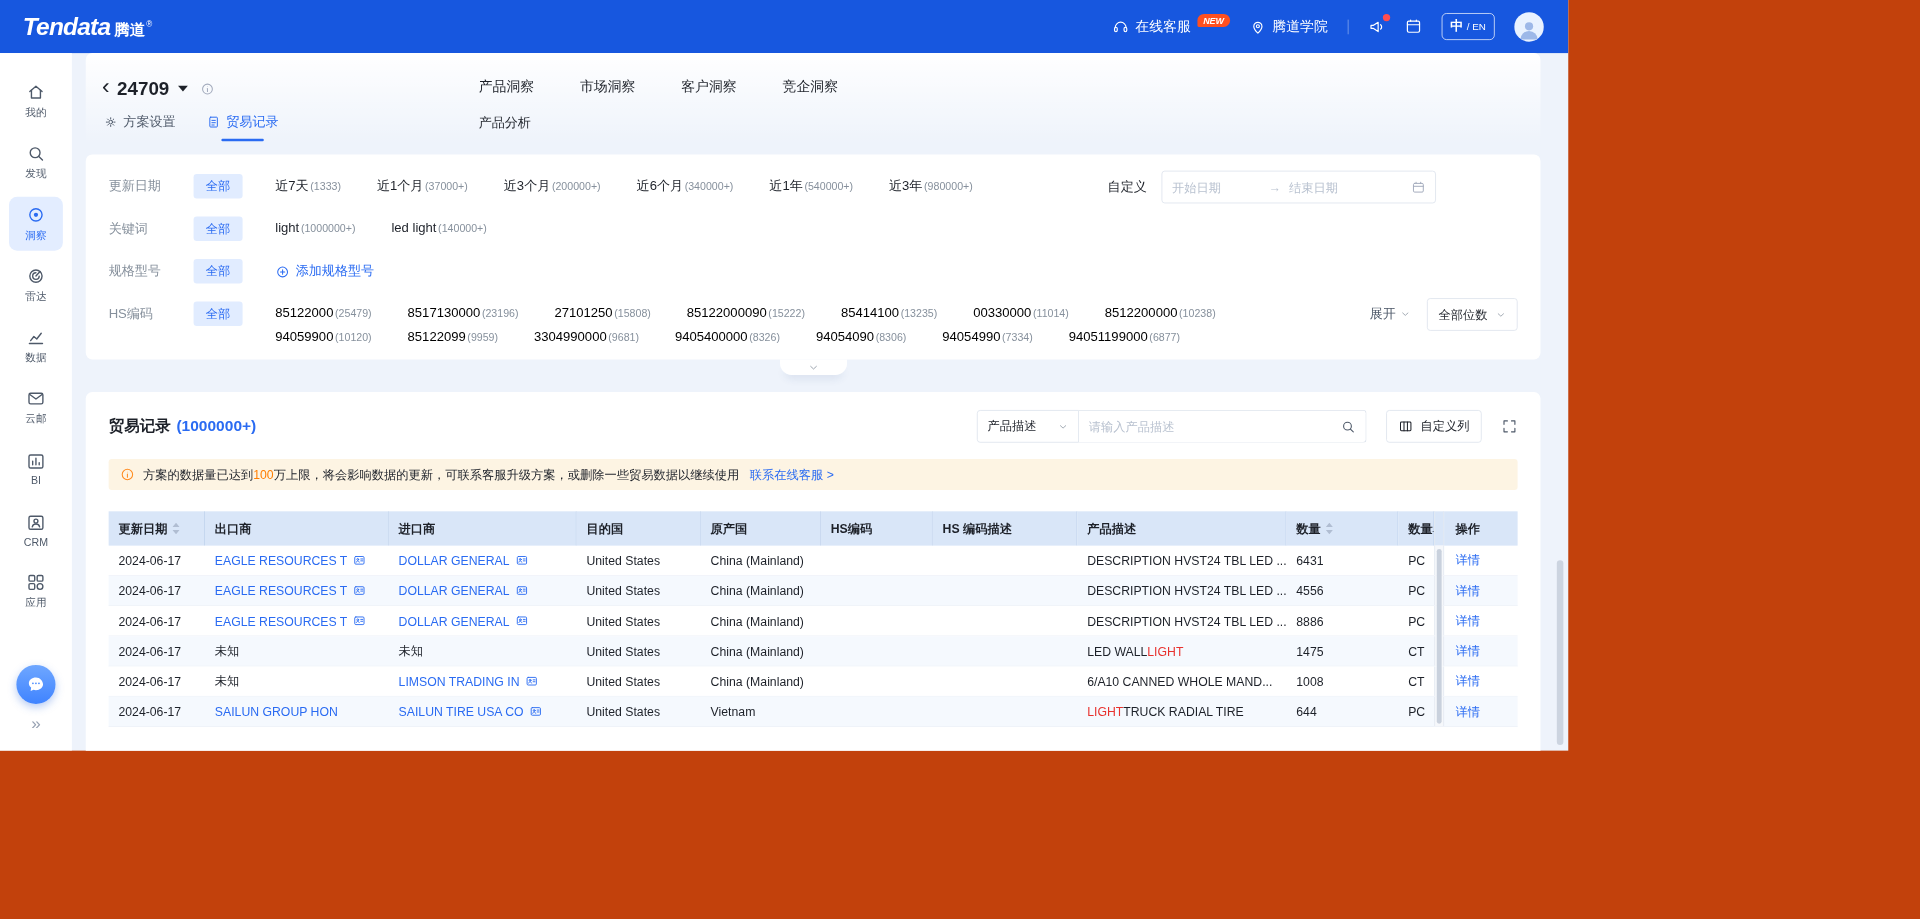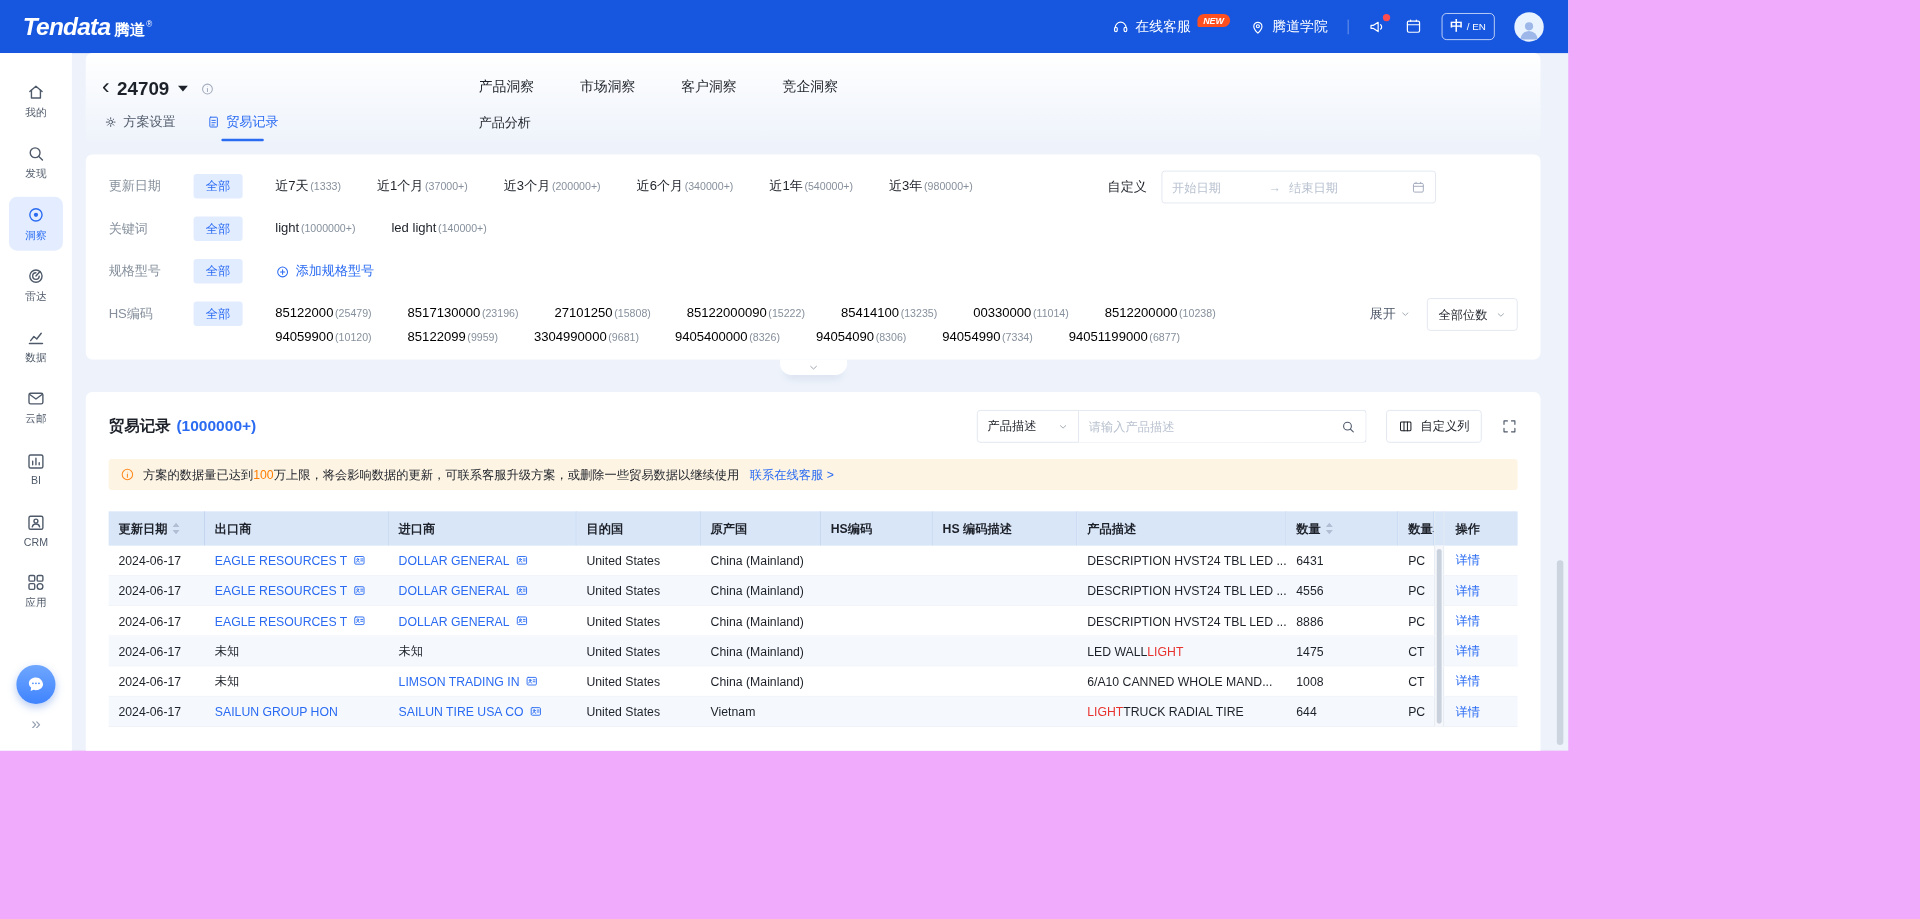--- a/index.html
+++ b/index.html
@@ -1,17 +1,17 @@
 <!DOCTYPE html>
 <html><head>
 <meta charset="utf-8">
 <style>
   * { margin:0; padding:0; box-sizing:border-box; }
   html,body { width:1920px; height:919px; background:#fff; font-family:"Liberation Sans","DejaVu Sans",sans-serif; overflow:hidden; }
-  .viewport { position:relative; width:1920px; height:919px; background:#f0abfc; overflow:hidden; }
+  .viewport { position:relative; width:1920px; height:919px; background:#c2410c; overflow:hidden; }
   
   .app { position:absolute; top:0; left:0; width:1920px; height:919px; transform:scale(0.8168); transform-origin:0 0;
          background:#eef3fb; display:flex; flex-direction:column; overflow:hidden; }
   .svgi { fill:none; stroke:currentColor; stroke-width:1.7; stroke-linecap:round; stroke-linejoin:round; }
 
   
   .topbar { flex:0 0 65px; background:#1757df; color:#fff; display:flex; align-items:center; padding:0 30px 0 28px; }
   .logo { display:flex; align-items:baseline; cursor:pointer; }
   .logo-en { font-size:30px; font-weight:bold; font-style:italic; letter-spacing:-1px; }
   .logo-cn { font-size:19px; font-weight:bold; margin-left:5px; }

